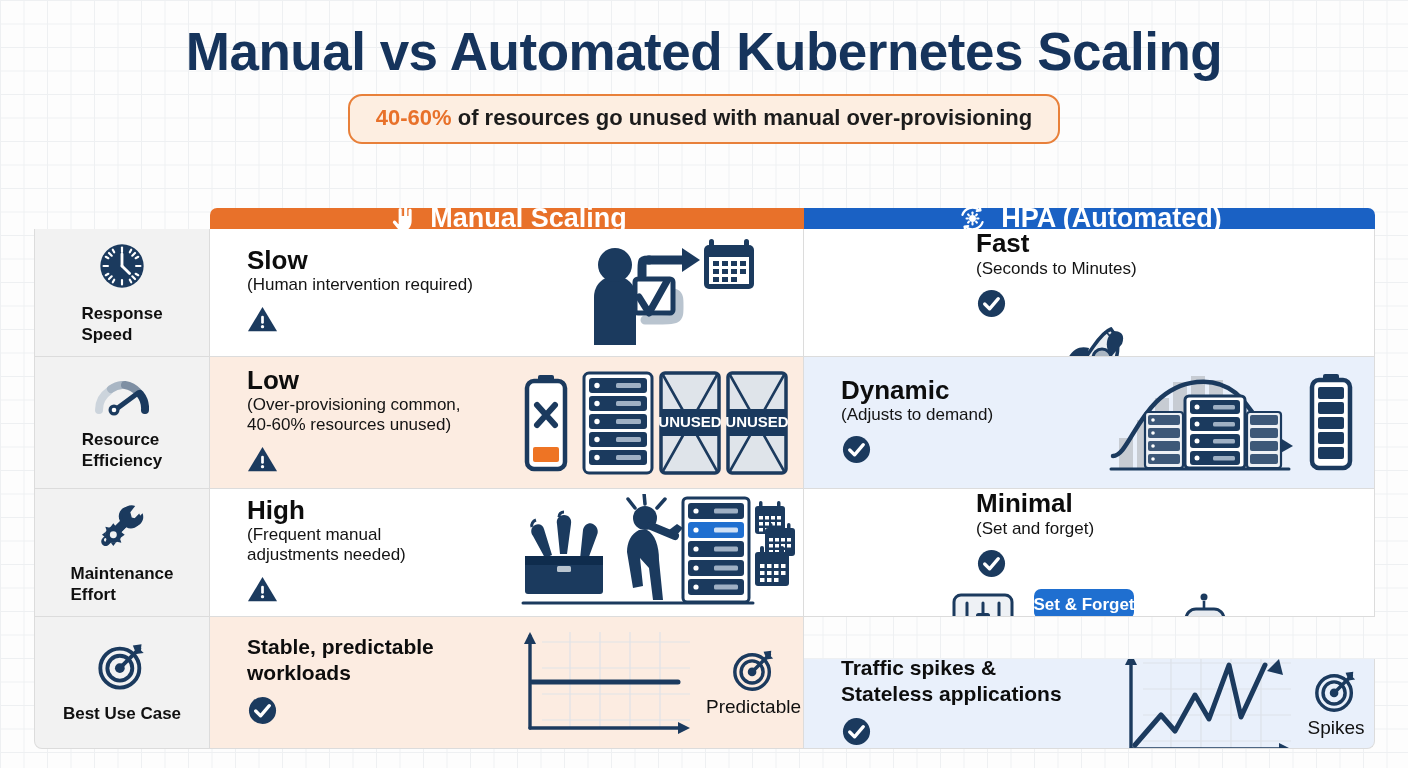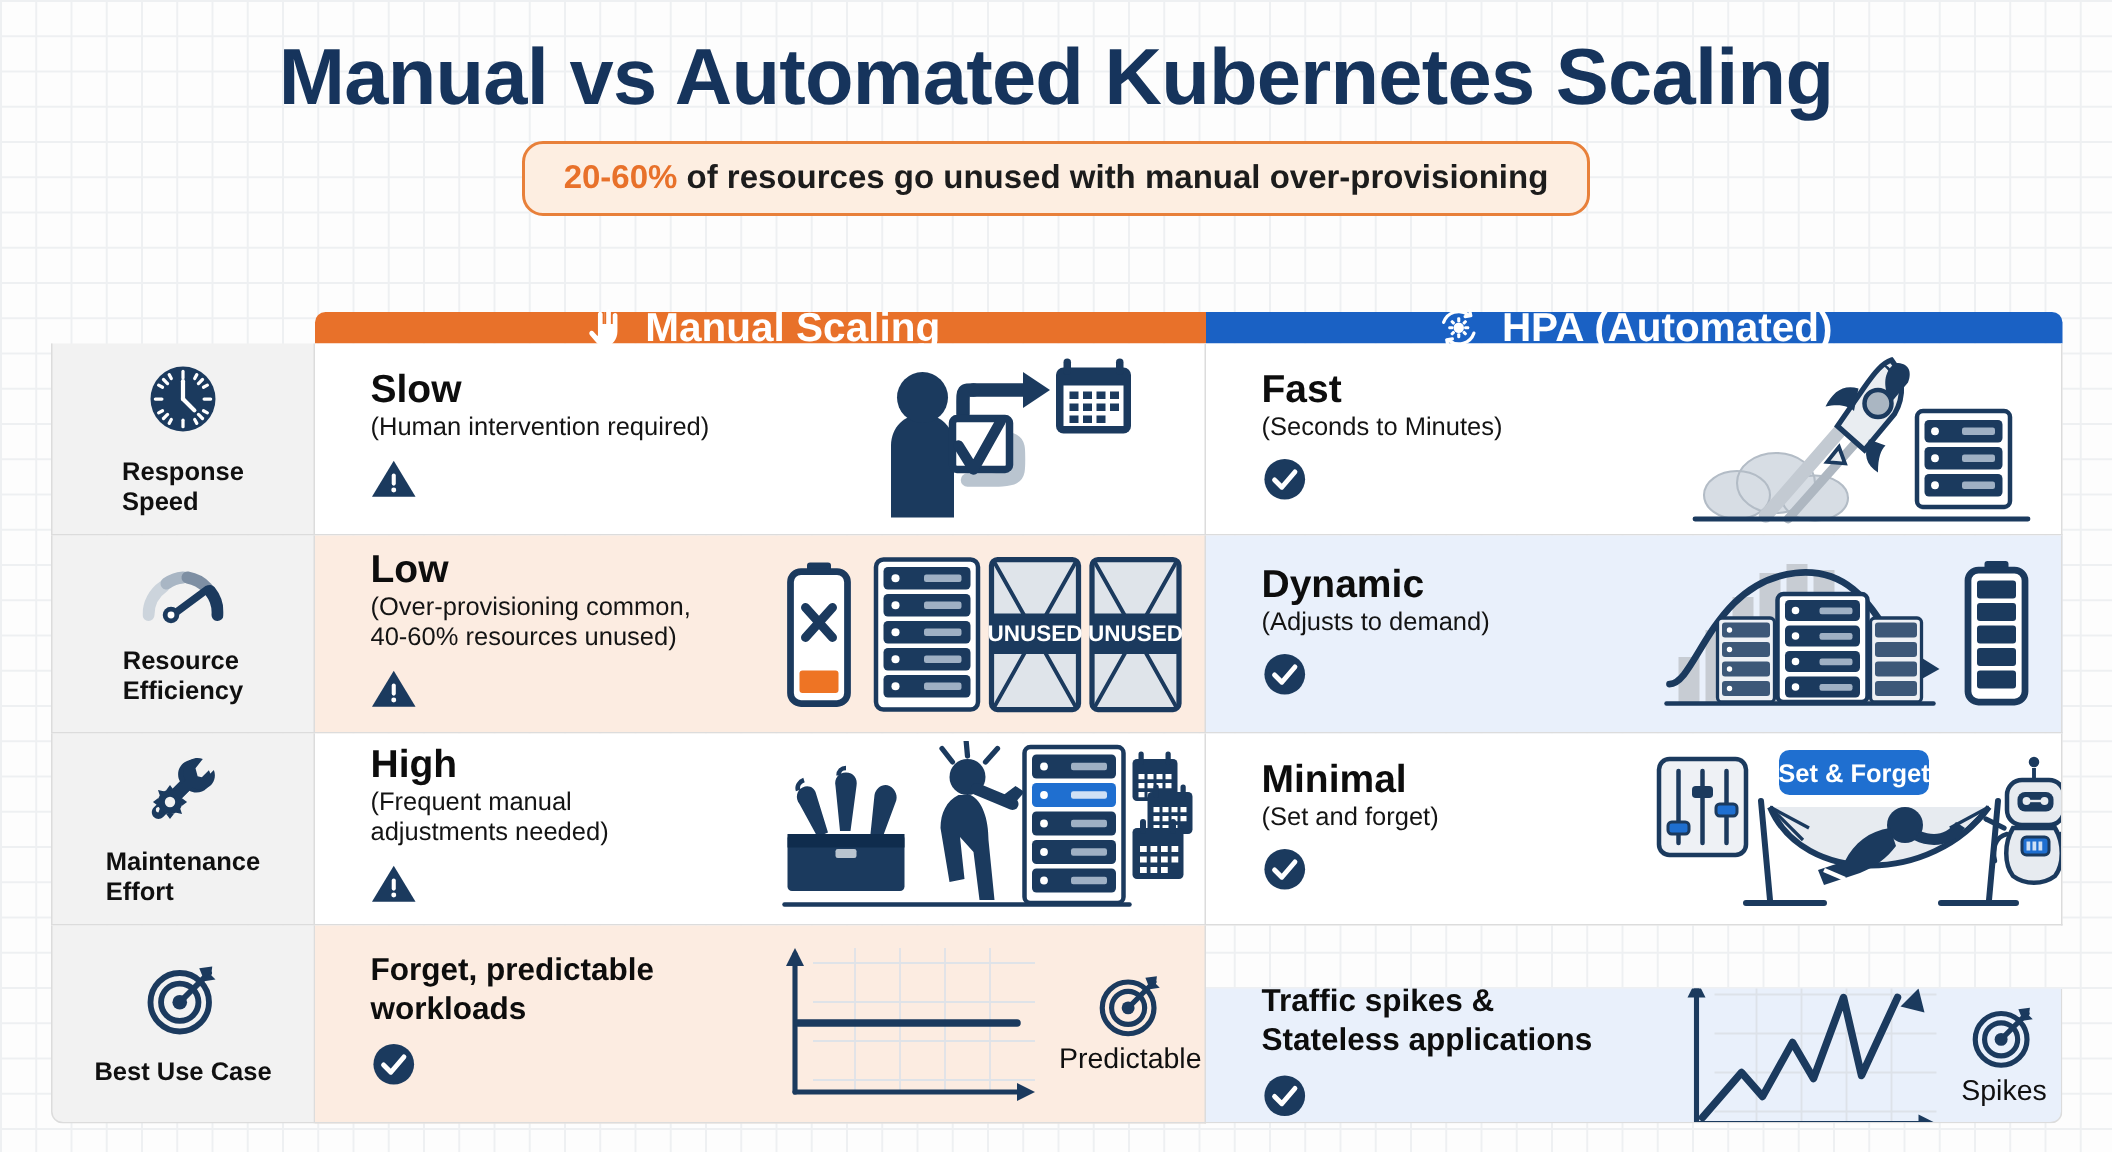--- a/index.html
+++ b/index.html
@@ -92,21 +92,21 @@
     border-left: none;
     border-top: none;
     display: flex;
     align-items: center;
     position: relative;
     overflow: hidden;
   }
   .cell.r1 { border-top: none; }
   .cell.manual.white { background: #ffffff; }
   .cell.manual.tint  { background: #fcece1; }
-  .cell.hpa.white    { background: #ffffff; }
+  .cell.hpa.white    { background: #ffffff; flex-direction: column; }
   .cell.hpa.tint     { background: #e9f0fb; }
   .cell.hpa.last { border-radius: 0 0 8px 0; margin-top: 42px; }
 
   .txt-block {
     padding-left: 37px;
     width: 300px;
     flex: none;
     position: relative;
     z-index: 2;
   }
@@ -143,21 +143,21 @@
   }
   .chart-art { display: flex; align-items: center; gap: 4px; }
   .target-col { display: flex; flex-direction: column; align-items: center; gap: 4px; }
 </style>
 </head>
 <body>
 
 <div class="title-wrap">
   <div class="main-title">Manual vs Automated Kubernetes Scaling</div>
   <div class="subtitle-badge">
-    <span class="pct">20-60%</span><span> of resources go unused with manual over-provisioning</span>
+    <span class="pct">40-60%</span><span> of resources go unused with manual over-provisioning</span>
   </div>
 </div>
 
 <div class="table">
 
   <div class="corner-cell"></div>
 
   <div class="col-head manual">
     <span class="hicon">
       <svg width="30" height="30" viewBox="0 0 24 24" fill="#fff">
@@ -682,21 +682,21 @@
         <path d="M40 8l4 4-7 1z" fill="#1b3a5e"></path>
       </svg>
     </span>
     <div class="side-label">
       <div>Best Use Case</div>
     </div>
   </div>
 
   <div class="cell manual tint">
     <div class="txt-block">
-      <div class="verdict small">Forget, predictable</div>
+      <div class="verdict small">Stable, predictable</div>
       <div class="verdict small">workloads</div>
       <div class="status-icon">
         <svg width="31" height="31" viewBox="0 0 32 32">
           <circle cx="16" cy="16" r="14" fill="#1b3a5e"></circle>
           <path d="M9 16.5l5 5 9-10.5" stroke="#fff" stroke-width="3.4" fill="none" stroke-linecap="round" stroke-linejoin="round"></path>
         </svg>
       </div>
     </div>
     <div class="art chart-art">
       <span>

